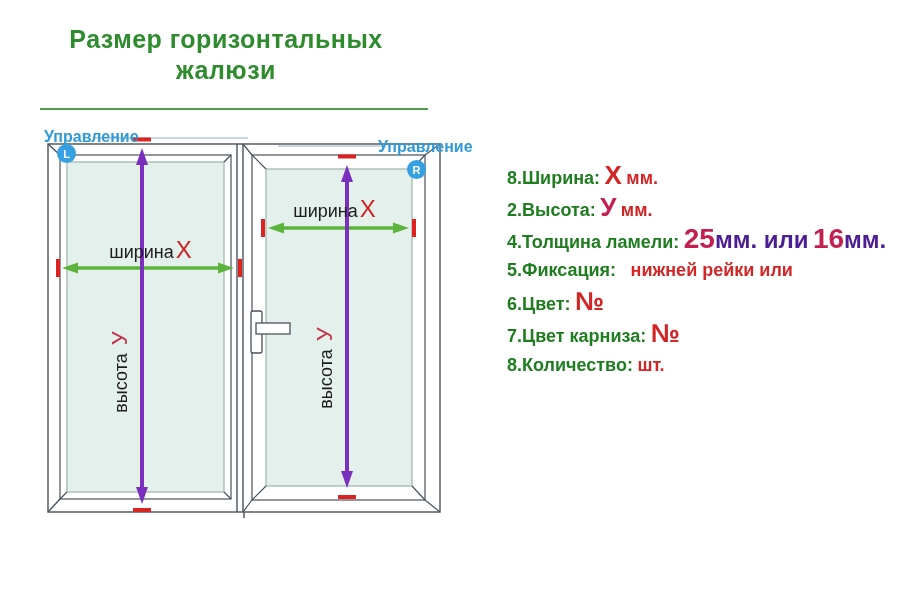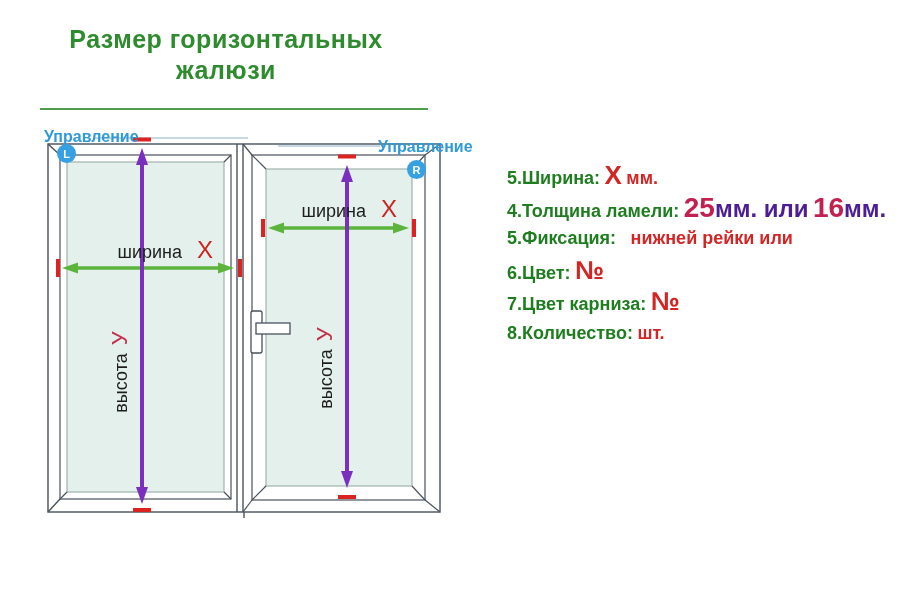--- a/index.html
+++ b/index.html
@@ -8,21 +8,21 @@
     font-family:"Liberation Sans",sans-serif;
   }
   
   .title{
     position:absolute;left:30px;top:24px;width:392px;text-align:center;
     color:#2e8b2e;font-size:25px;font-weight:bold;line-height:31px;letter-spacing:.5px;
   }
   .title-rule{position:absolute;left:40px;top:108px;width:388px;height:2px;background:#4d9e4d;}
   
   .window-svg{position:absolute;left:30px;top:130px;}
-  .lbl-width{position:absolute;display:flex;justify-content:flex-end;align-items:baseline;gap:15px;white-space:nowrap;}
+  .lbl-width{position:absolute;display:flex;justify-content:center;align-items:baseline;gap:2px;white-space:nowrap;}
   .lbl-width .word{font-size:18px;color:#1d1d1d;}
   .lbl-width .val{font-size:24px;color:#cc2222;}
   .lbl-width-left{left:88px;top:236px;width:125px;}
   .lbl-width-right{left:272px;top:195px;width:125px;}
   .lbl-height{position:absolute;width:150px;height:30px;display:flex;justify-content:center;align-items:baseline;gap:8px;transform:rotate(-90deg);white-space:nowrap;}
   .lbl-height .word{font-size:18px;color:#1d1d1d;}
   .lbl-height .val{font-size:22px;color:#c2304a;}
   .lbl-height-left{left:47px;top:357px;}
   .lbl-height-right{left:252px;top:353px;}
   .ctrl-label{position:absolute;font-size:16px;font-weight:bold;color:#2f9ad8;white-space:nowrap;text-align:center;}
@@ -146,22 +146,27 @@
     <span class="word">высота</span>
     <span class="val">У</span>
   </div>
   <div class="lbl-height lbl-height-right">
     <span class="word">высота</span>
     <span class="val">У</span>
   </div>
 
   <div class="spec">
     <div class="row">
-      <span class="g">5.Ширина:</span>
+      <span class="g">8.Ширина:</span>
       <span class="rbig">X</span>
+      <span class="r">мм.</span>
+    </div>
+    <div class="row">
+      <span class="g">2.Высота:</span>
+      <span class="cbig" style="font-size:26px">У</span>
       <span class="r">мм.</span>
     </div>
     <div class="row">
       <span class="g">4.Толщина ламели:</span>
       <span class="cbig">25</span><span class="c">мм. или</span>
       <span class="cbig">16</span><span class="c">мм.</span>
     </div>
     <div class="row">
       <span class="g">5.Фиксация:</span>
       <span class="r gap">нижней рейки или</span>

